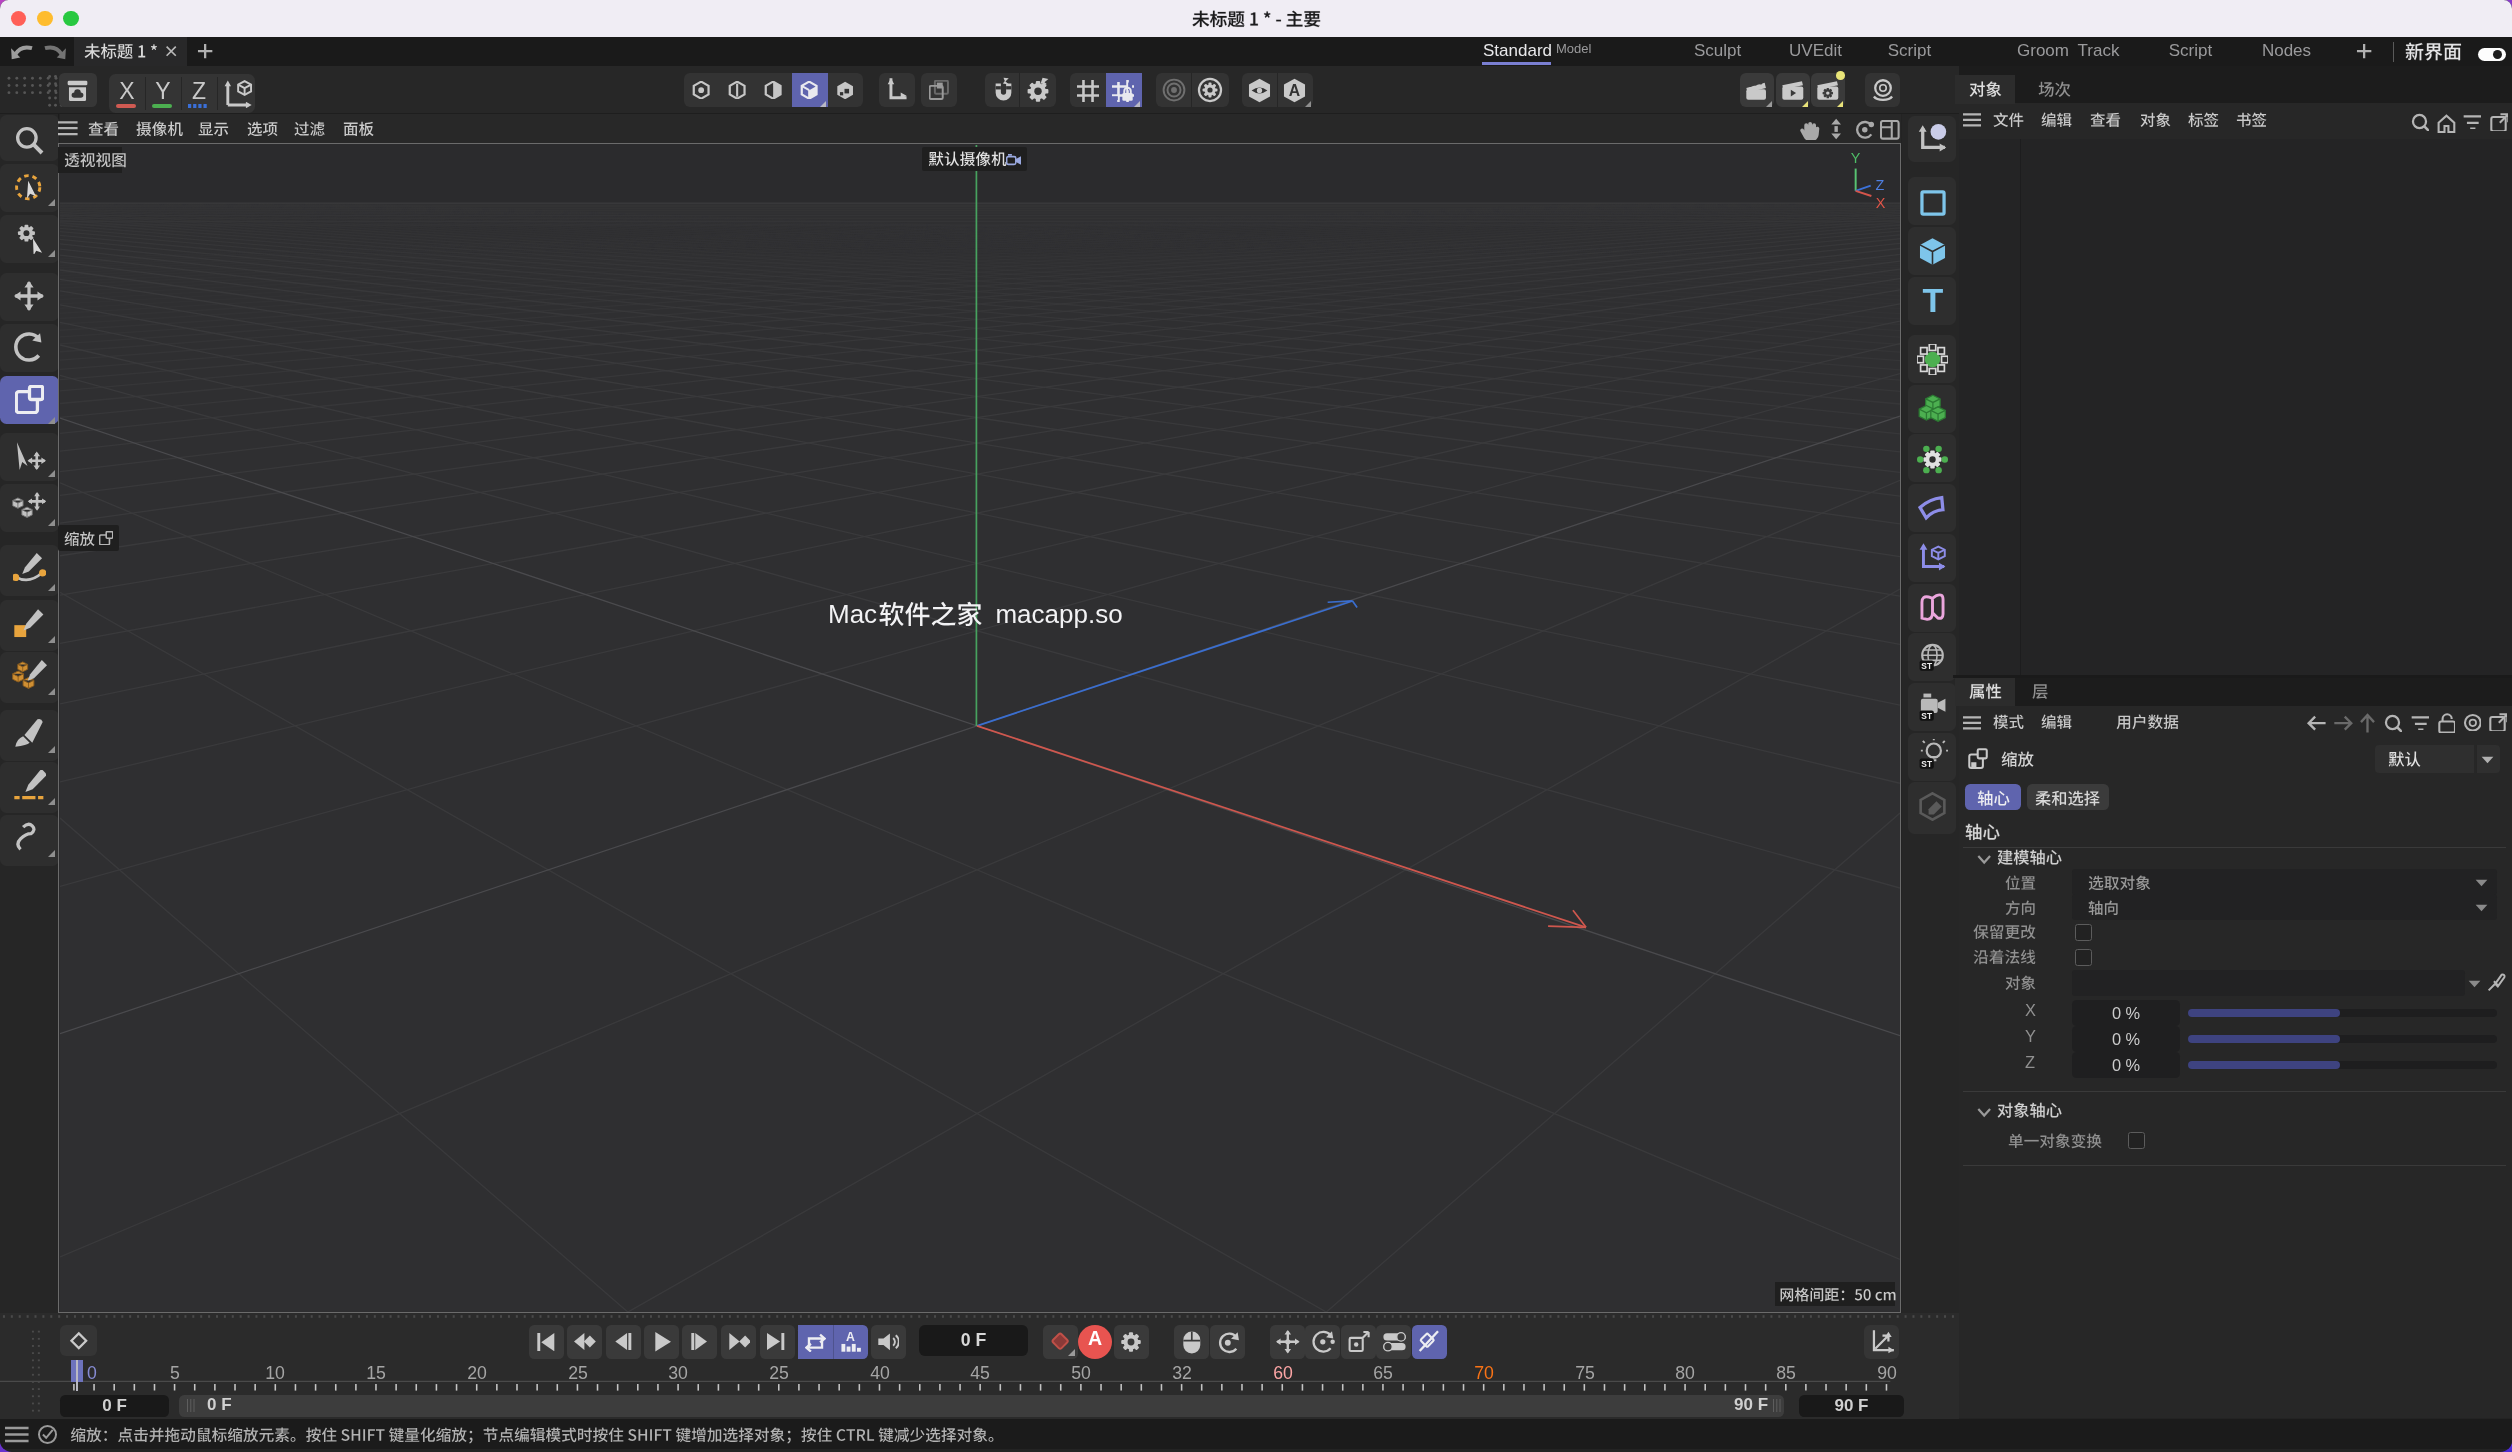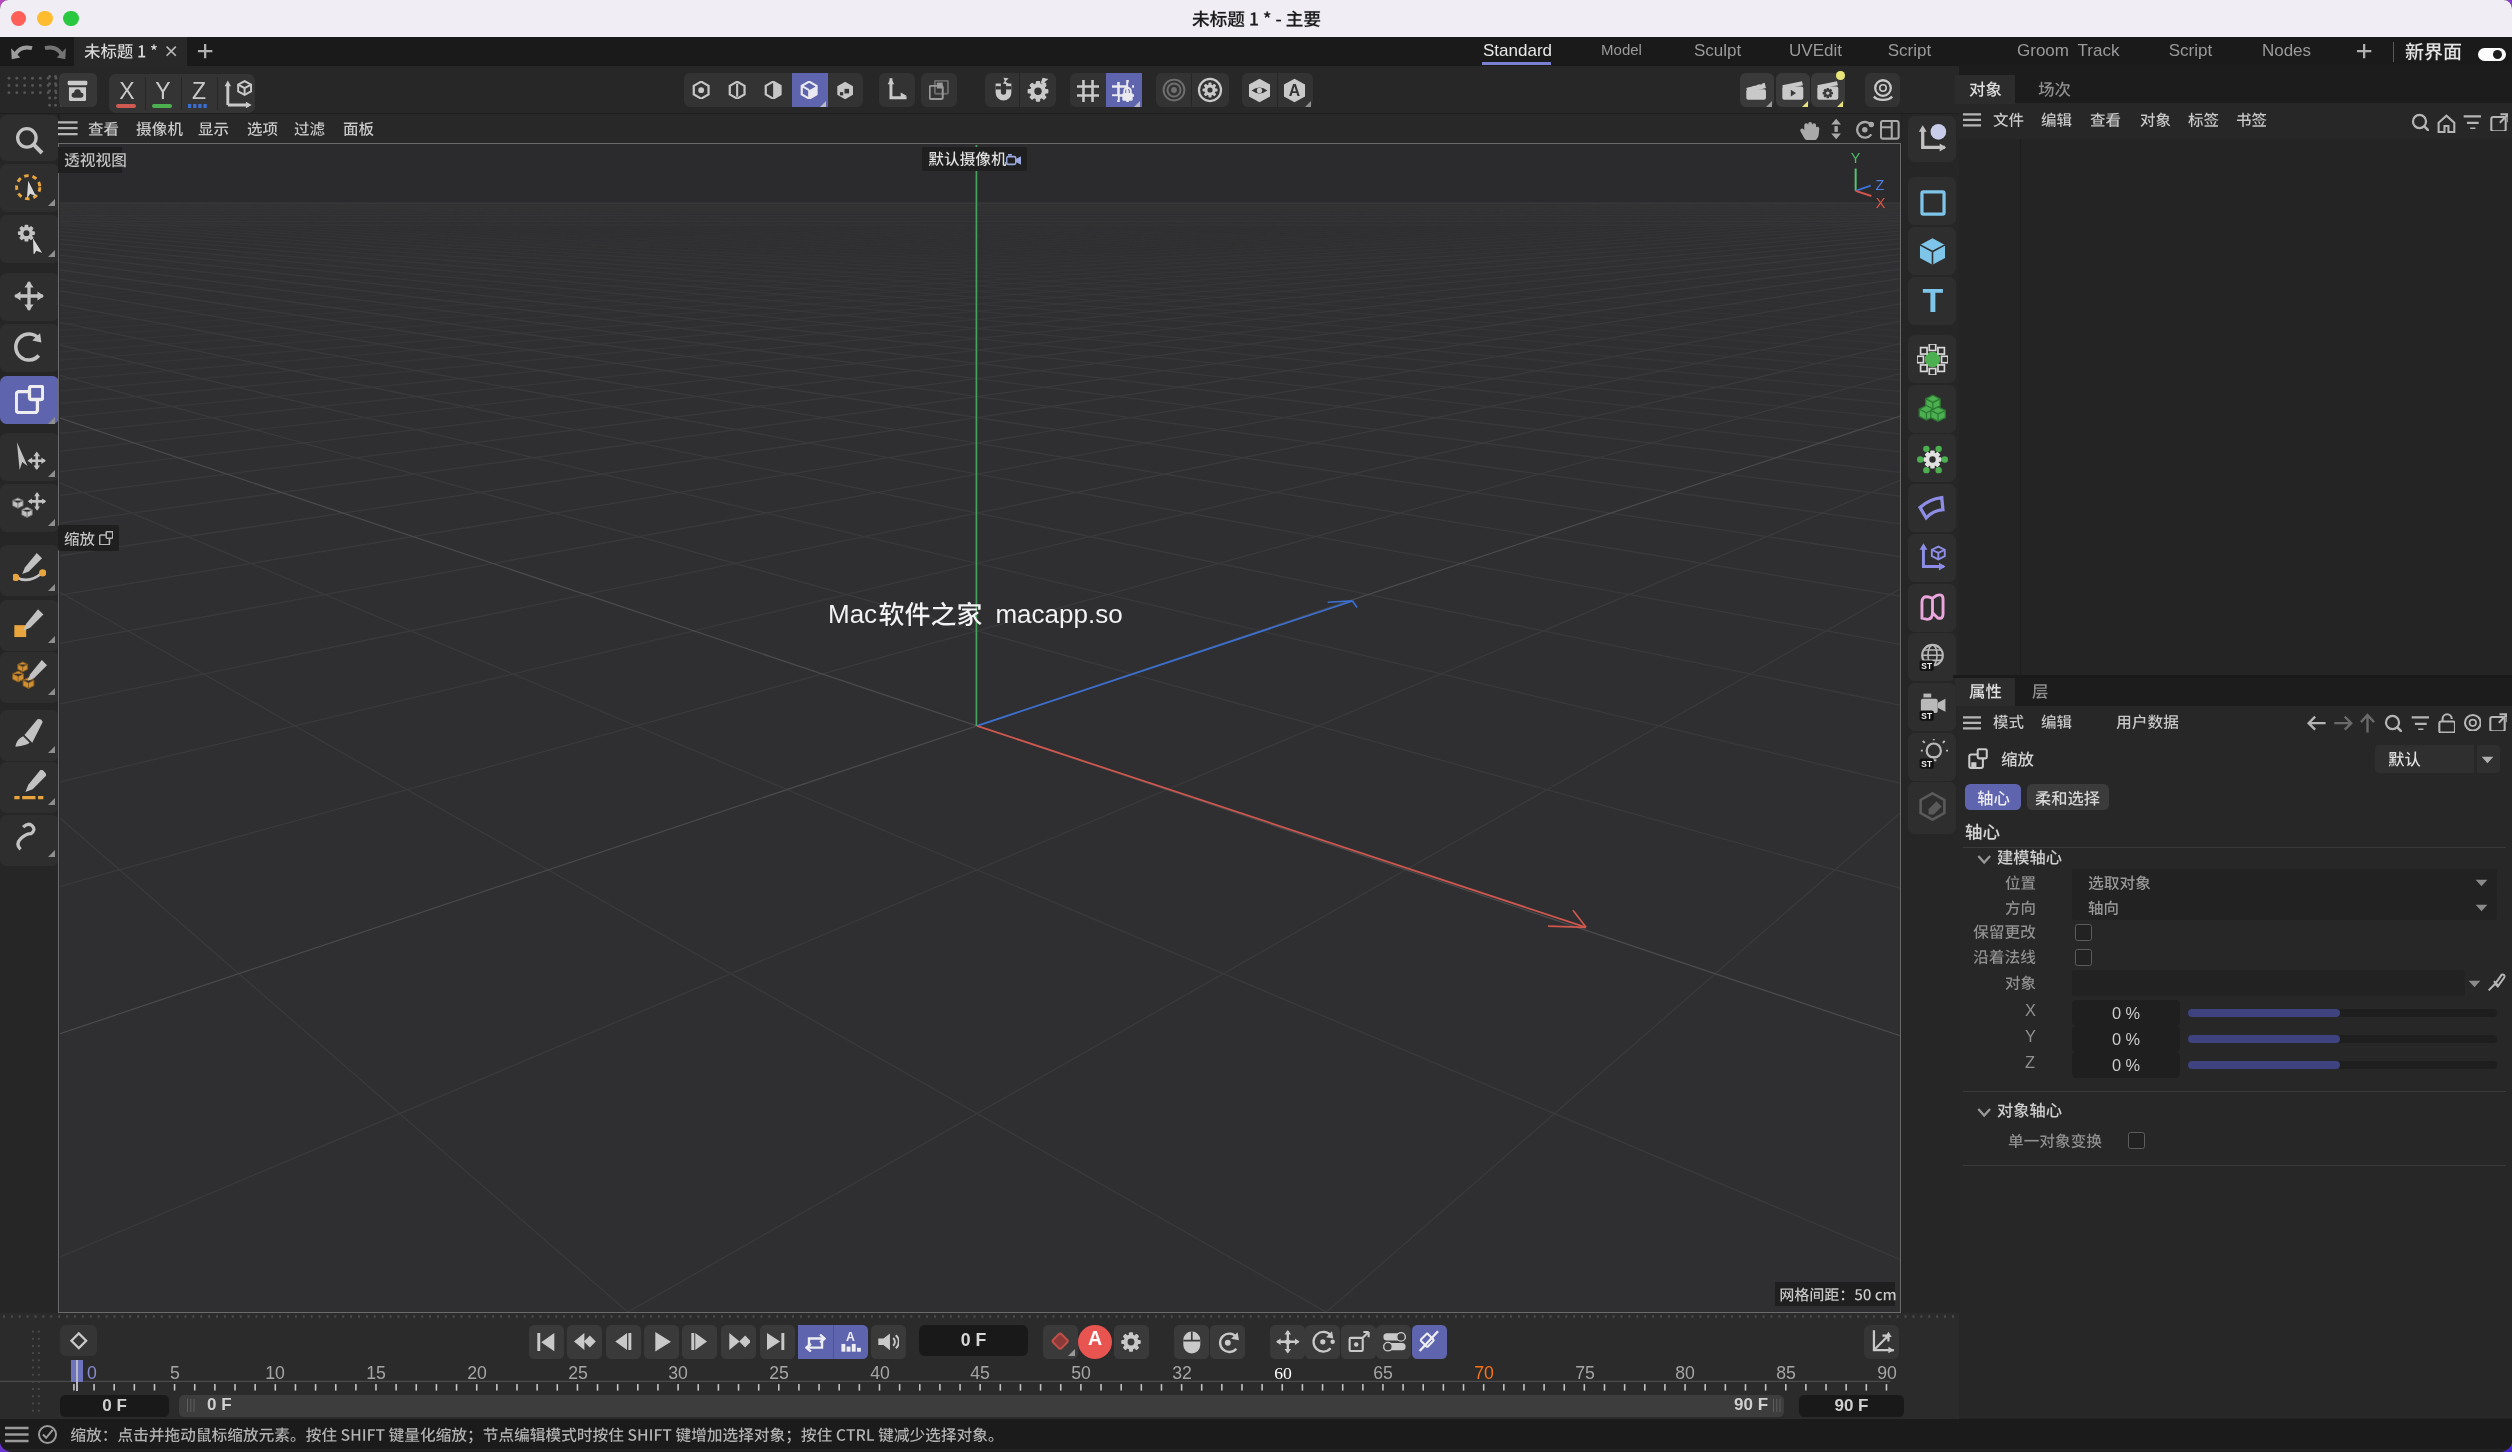--- a/index.html
+++ b/index.html
@@ -166,21 +166,21 @@
         </g>
       </svg>
     </div>
 <svg style="position:absolute;left:164px;top:44px" width="14.4" height="14.4" viewBox="0 0 22 22">
       <path d="M4 4 L18 18 M18 4 L4 18" stroke="#b8b8b8" stroke-width="2.5"></path>
     </svg>
 <svg style="position:absolute;left:196px;top:42px" width="18.3" height="18.3" viewBox="0 0 28 28">
       <path d="M14 3 V25 M3 14 H25" stroke="#b0b0b0" stroke-width="3.5"></path>
     </svg>
 <div style="position:absolute;left:1517px;top:41px;width:131px;margin-left:-65px;text-align:center;font-size:17px;color:#e8e8ea">Standard</div>
-<div style="position:absolute;left:1621px;top:41px;width:131px;margin-left:-65px;text-align:center;font-size:15px;color:#9a9a9c">Model</div>
+<div style="position:absolute;left:1621px;top:41px;width:131px;margin-left:-65px;text-align:left;font-size:13px;color:#9a9a9c">Model</div>
 <div style="position:absolute;left:1717px;top:41px;width:131px;margin-left:-65px;text-align:center;font-size:17px;color:#9a9a9c">Sculpt</div>
 <div style="position:absolute;left:1815px;top:41px;width:131px;margin-left:-65px;text-align:center;font-size:17px;color:#9a9a9c">UVEdit</div>
 <div style="position:absolute;left:1909px;top:41px;width:131px;margin-left:-65px;text-align:center;font-size:17px;color:#9a9a9c">Script</div>
 <div style="position:absolute;left:2003px;top:41px;width:131px;margin-left:-65px;text-align:right;font-size:17px;color:#9a9a9c">Groom</div>
 <div style="position:absolute;left:2098px;top:41px;width:131px;margin-left:-65px;text-align:center;font-size:17px;color:#9a9a9c">Track</div>
 <div style="position:absolute;left:2190px;top:41px;width:131px;margin-left:-65px;text-align:center;font-size:17px;color:#9a9a9c">Script</div>
 <div style="position:absolute;left:2286px;top:41px;width:131px;margin-left:-65px;text-align:center;font-size:17px;color:#9a9a9c">Nodes</div>
 <div style="position:absolute;left:1482px;top:62px;width:69px;height:3.3px;background:#7a7fd2"></div>
 <svg style="position:absolute;left:2355px;top:42px" width="18.3" height="18.3" viewBox="0 0 28 28">
       <path d="M14 3 V25 M3 14 H25" stroke="#b0b0b0" stroke-width="3.5"></path>
@@ -1596,21 +1596,21 @@
 <div style="position:absolute;left:275px;top:1363px;width:52px;margin-left:-26px;text-align:center;font-size:17.7px;color:#a5a5a5;font-family:'Liberation Sans'">10</div>
 <div style="position:absolute;left:376px;top:1363px;width:52px;margin-left:-26px;text-align:center;font-size:17.7px;color:#a5a5a5;font-family:'Liberation Sans'">15</div>
 <div style="position:absolute;left:477px;top:1363px;width:52px;margin-left:-26px;text-align:center;font-size:17.7px;color:#a5a5a5;font-family:'Liberation Sans'">20</div>
 <div style="position:absolute;left:578px;top:1363px;width:52px;margin-left:-26px;text-align:center;font-size:17.7px;color:#a5a5a5;font-family:'Liberation Sans'">25</div>
 <div style="position:absolute;left:678px;top:1363px;width:52px;margin-left:-26px;text-align:center;font-size:17.7px;color:#a5a5a5;font-family:'Liberation Sans'">30</div>
 <div style="position:absolute;left:779px;top:1363px;width:52px;margin-left:-26px;text-align:center;font-size:17.7px;color:#a5a5a5;font-family:'Liberation Sans'">25</div>
 <div style="position:absolute;left:880px;top:1363px;width:52px;margin-left:-26px;text-align:center;font-size:17.7px;color:#a5a5a5;font-family:'Liberation Sans'">40</div>
 <div style="position:absolute;left:980px;top:1363px;width:52px;margin-left:-26px;text-align:center;font-size:17.7px;color:#a5a5a5;font-family:'Liberation Sans'">45</div>
 <div style="position:absolute;left:1081px;top:1363px;width:52px;margin-left:-26px;text-align:center;font-size:17.7px;color:#a5a5a5;font-family:'Liberation Sans'">50</div>
 <div style="position:absolute;left:1182px;top:1363px;width:52px;margin-left:-26px;text-align:center;font-size:17.7px;color:#a5a5a5;font-family:'Liberation Sans'">32</div>
-<div style="position:absolute;left:1283px;top:1363px;width:52px;margin-left:-26px;text-align:center;font-size:17.7px;color:#ffffff;font-family:Liberation Serif, serif">60</div>
+<div style="position:absolute;left:1283px;top:1363px;width:52px;margin-left:-26px;text-align:center;font-size:17.7px;color:#fca5a5;font-family:Liberation Sans, sans-serif">60</div>
 <div style="position:absolute;left:1383px;top:1363px;width:52px;margin-left:-26px;text-align:center;font-size:17.7px;color:#a5a5a5;font-family:'Liberation Sans'">65</div>
 <div style="position:absolute;left:1484px;top:1363px;width:52px;margin-left:-26px;text-align:center;font-size:17.7px;color:#f97316;font-family:'Liberation Sans'">70</div>
 <div style="position:absolute;left:1585px;top:1363px;width:52px;margin-left:-26px;text-align:center;font-size:17.7px;color:#a5a5a5;font-family:'Liberation Sans'">75</div>
 <div style="position:absolute;left:1685px;top:1363px;width:52px;margin-left:-26px;text-align:center;font-size:17.7px;color:#a5a5a5;font-family:'Liberation Sans'">80</div>
 <div style="position:absolute;left:1786px;top:1363px;width:52px;margin-left:-26px;text-align:center;font-size:17.7px;color:#a5a5a5;font-family:'Liberation Sans'">85</div>
 <div style="position:absolute;left:1887px;top:1363px;width:52px;margin-left:-26px;text-align:center;font-size:17.7px;color:#a5a5a5;font-family:'Liberation Sans'">90</div>
 <div style="position:absolute;left:60px;top:1395px;width:109px;height:22px;background:#191919;border-radius:5.2px;color:#d0d0d0;font-size:17px;font-weight:bold;text-align:center;line-height:22px">0 F</div>
 <div style="position:absolute;left:179px;top:1395px;width:1605px;height:22px;background:#3d3d3d;border-radius:5.2px"></div>
 <div style="position:absolute;left:187px;top:1399px;width:1.3px;height:13px;background:#5e5e5e;box-shadow:3.3px 0 #5e5e5e,6.5px 0 #5e5e5e"></div>
 <div style="position:absolute;left:207px;top:1395px;font-size:17px;font-weight:bold;color:#d0d0d0;white-space:nowrap">0 F</div>

